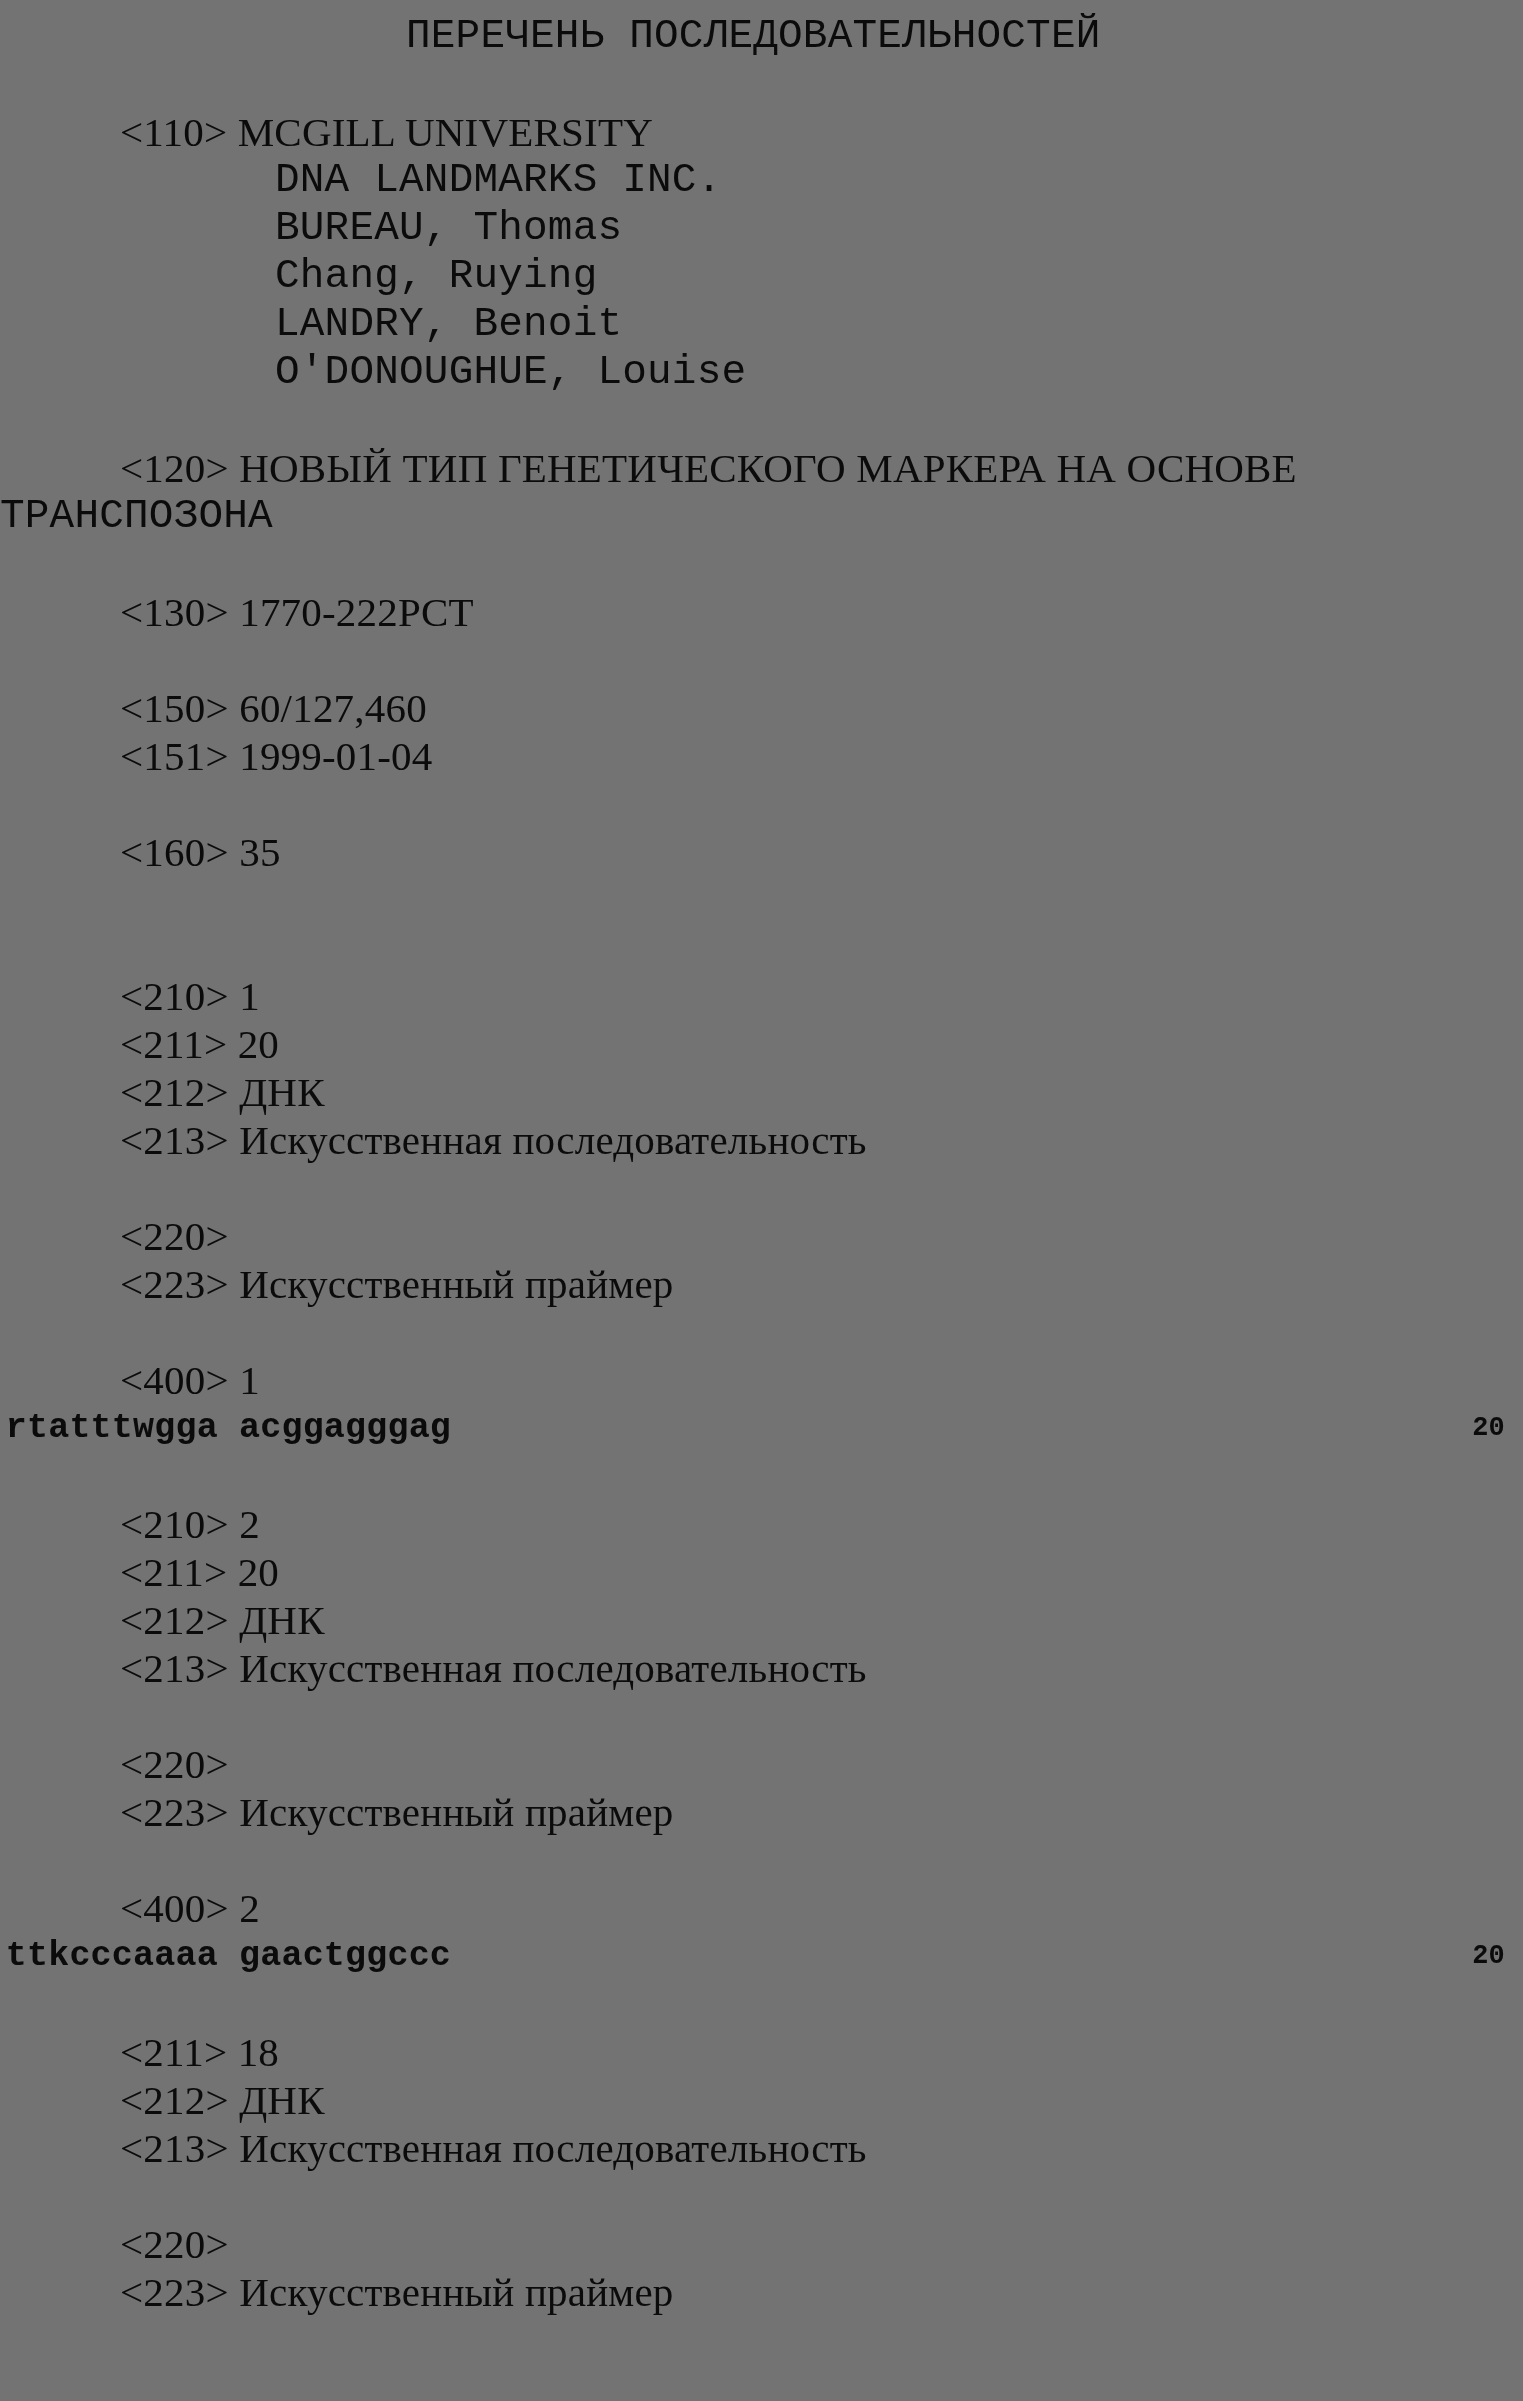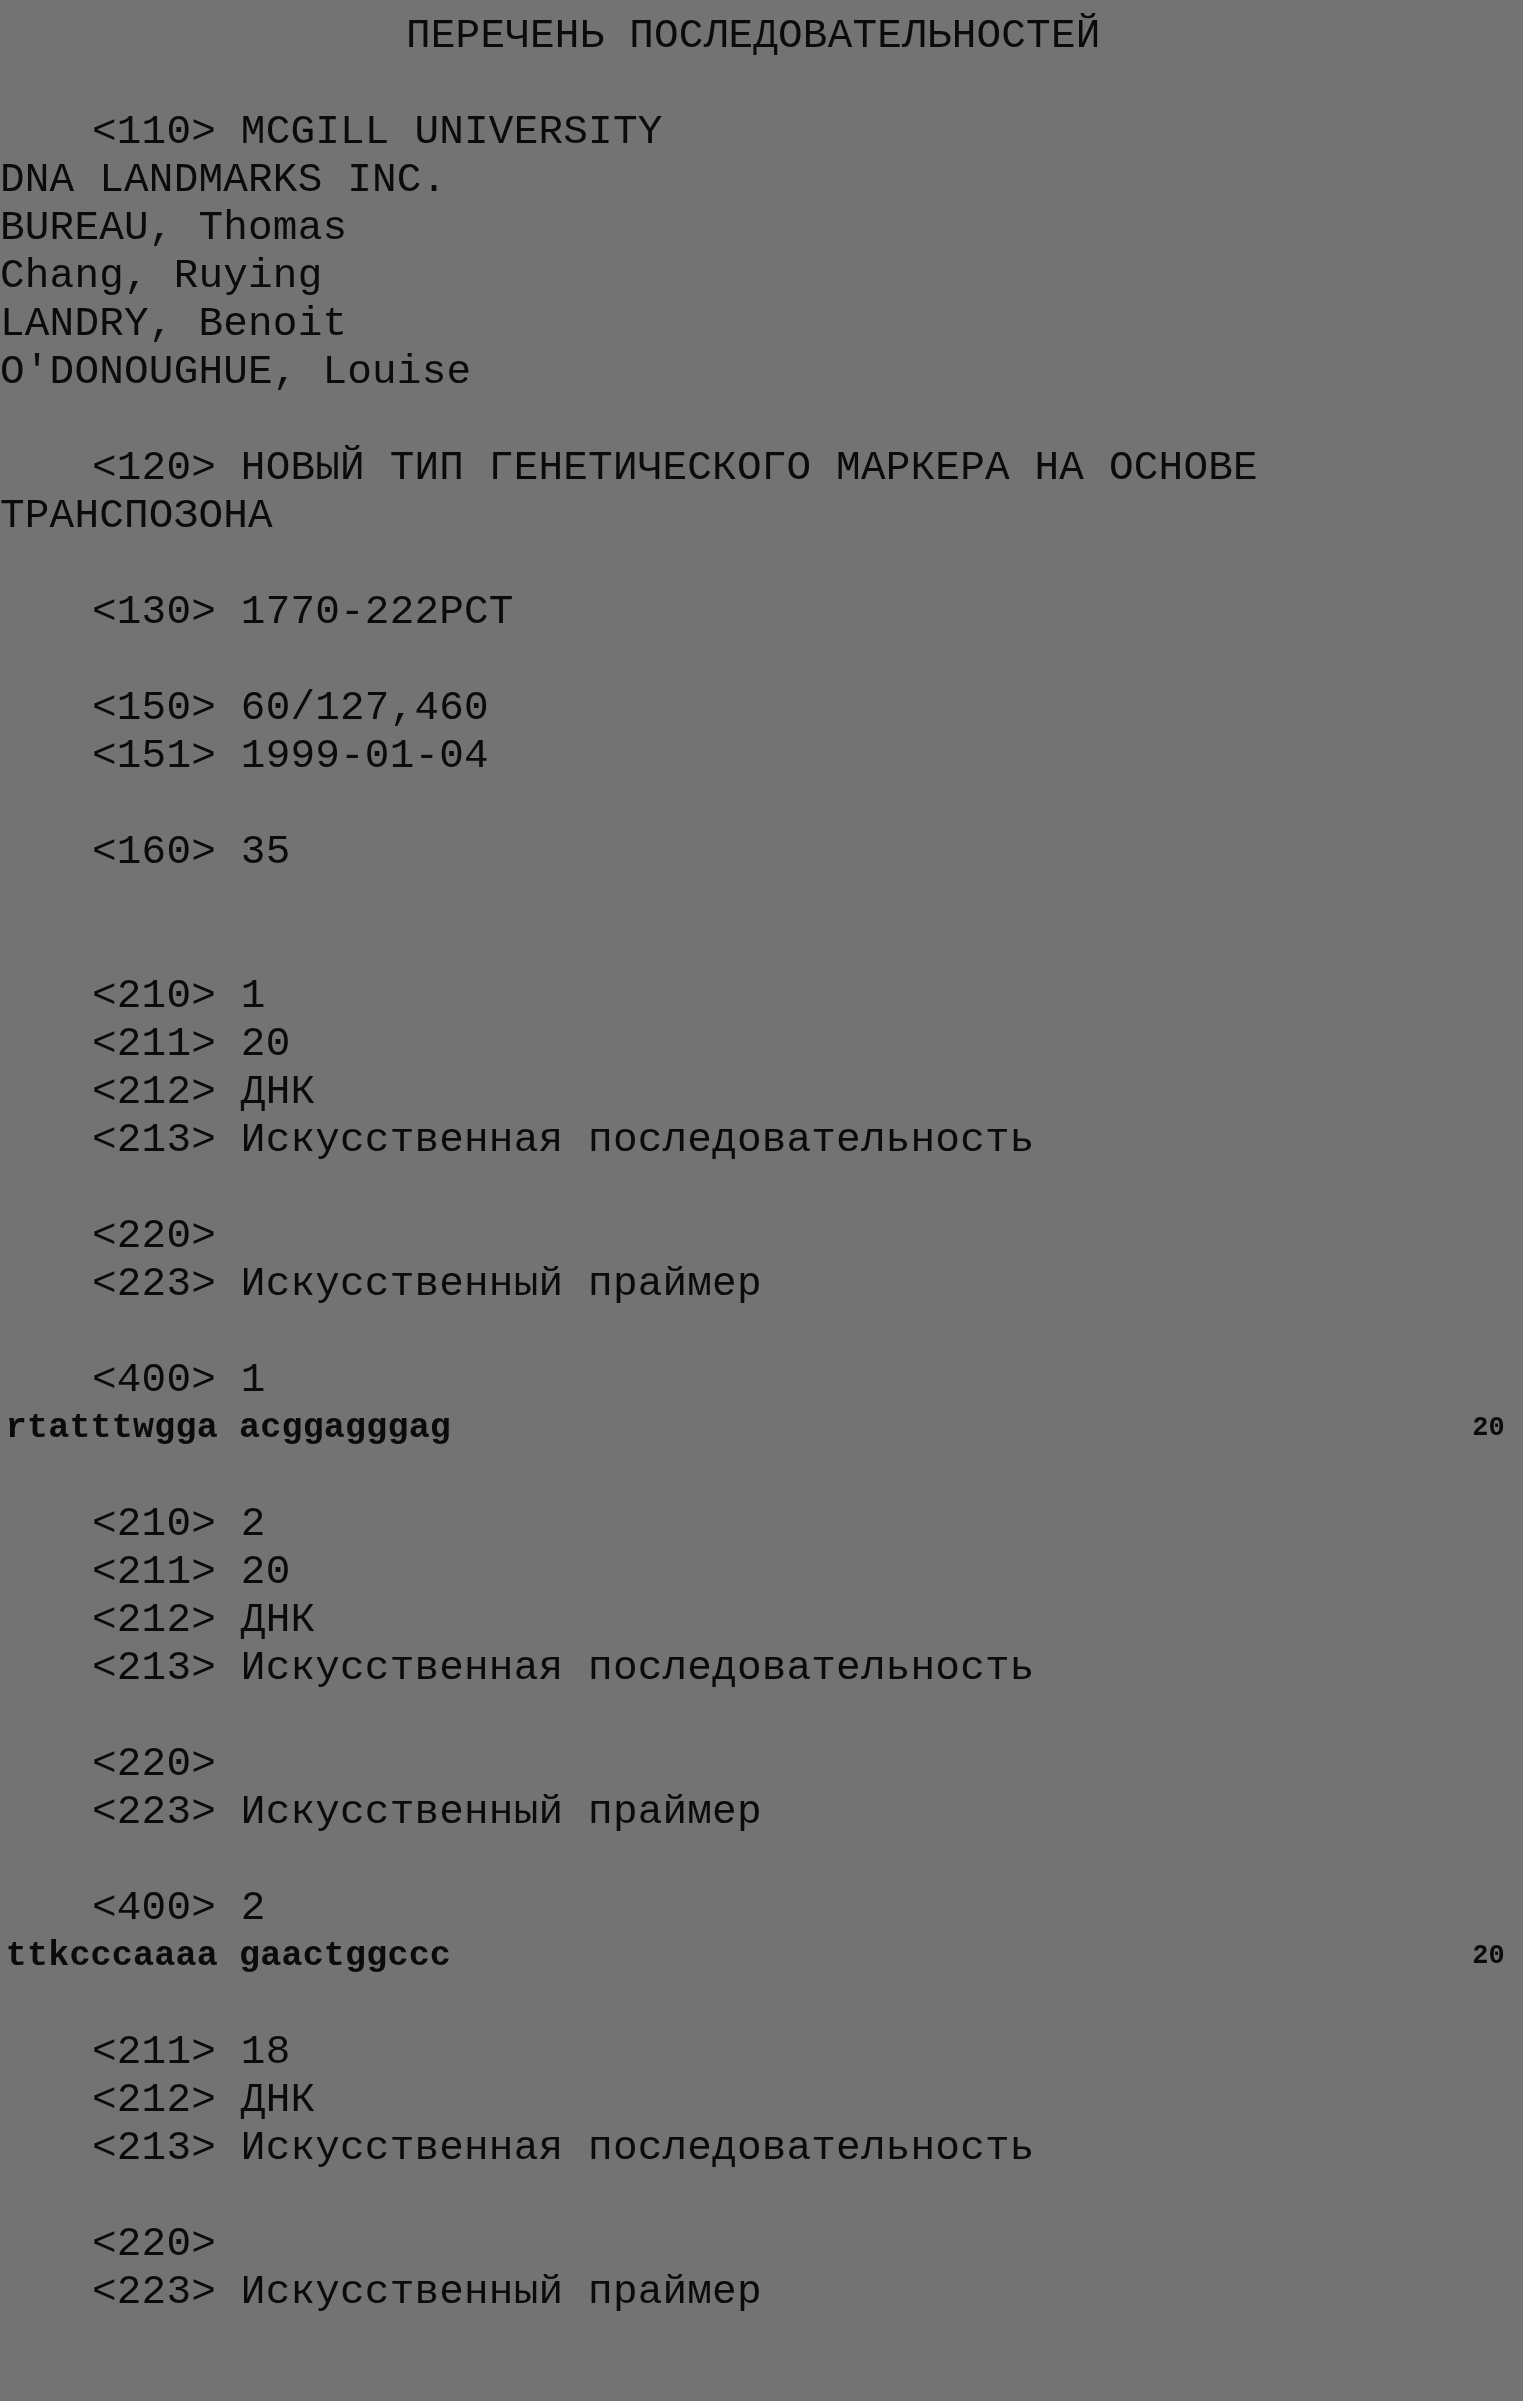--- a/index.html
+++ b/index.html
@@ -17,22 +17,22 @@
     padding-top:11.5px;
   }
   .line{
     height:48px;
     line-height:48px;
     font-size:41px;
     white-space:pre;
     letter-spacing:0.2px;
   }
   .title{ padding-left:406px; }
-  .tag{   padding-left:92px; }
-  .name{  }
+  .tag{   padding-left:120px;font-family:Liberation Serif, serif; }
+  .name{  padding-left:275px; }
   .wrap{  }
   .blank{ }
   .seq{
     display:flex;
     justify-content:space-between;
     align-items:center;
     padding-left:5.8px;
     padding-right:19px;
     font-weight:700;
     font-size:35px;

